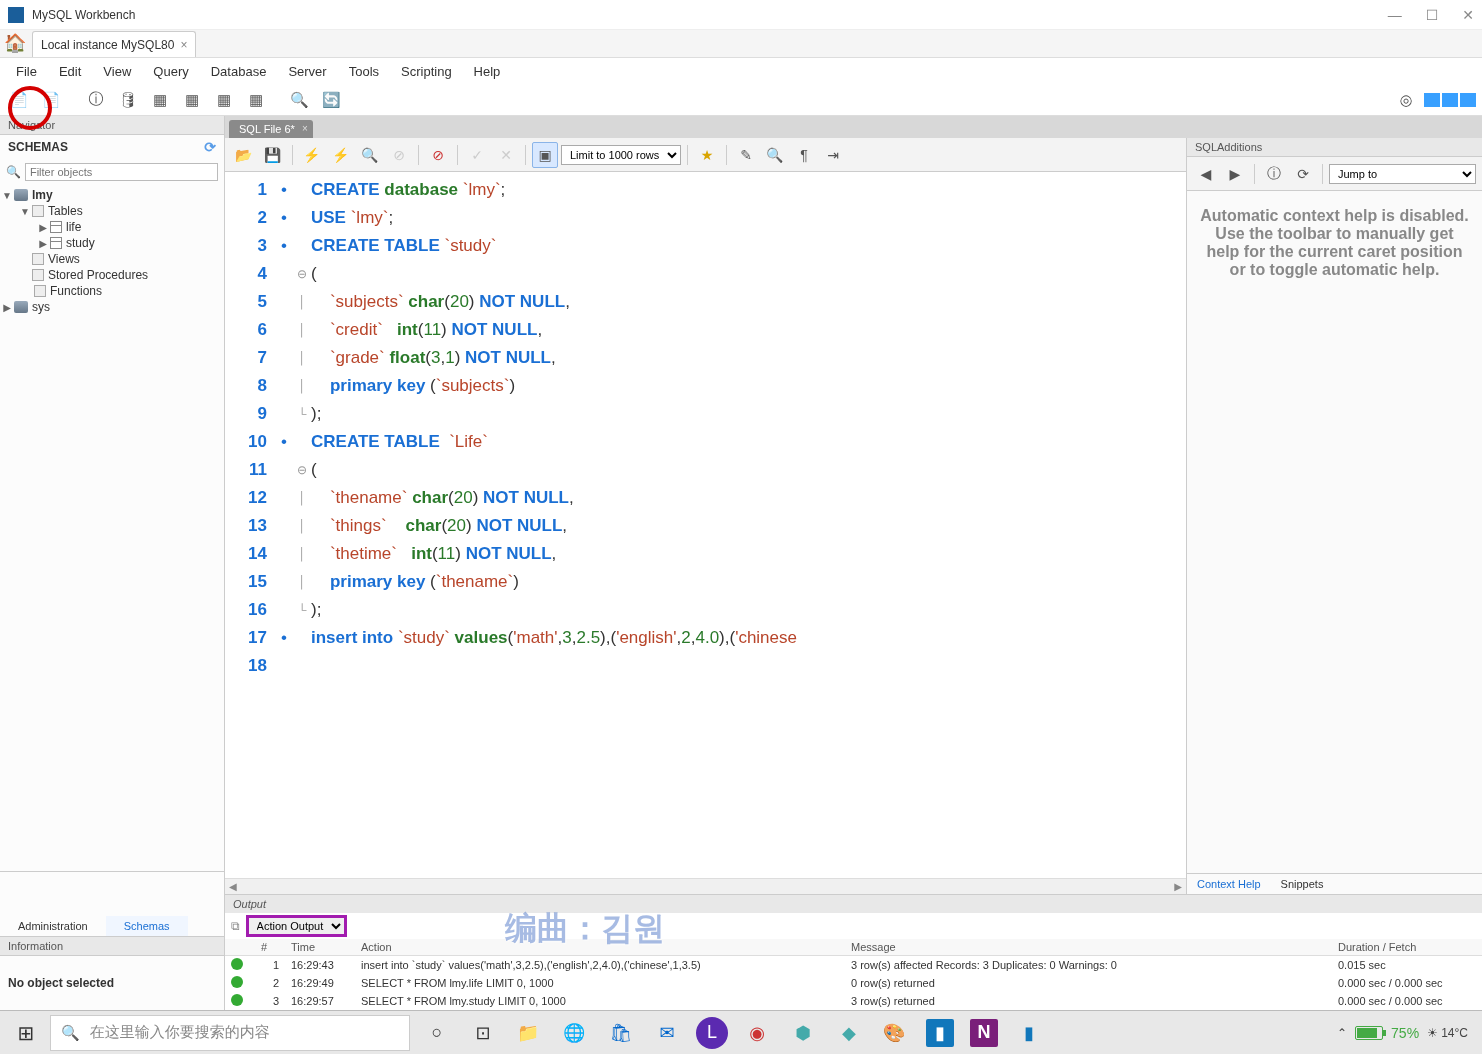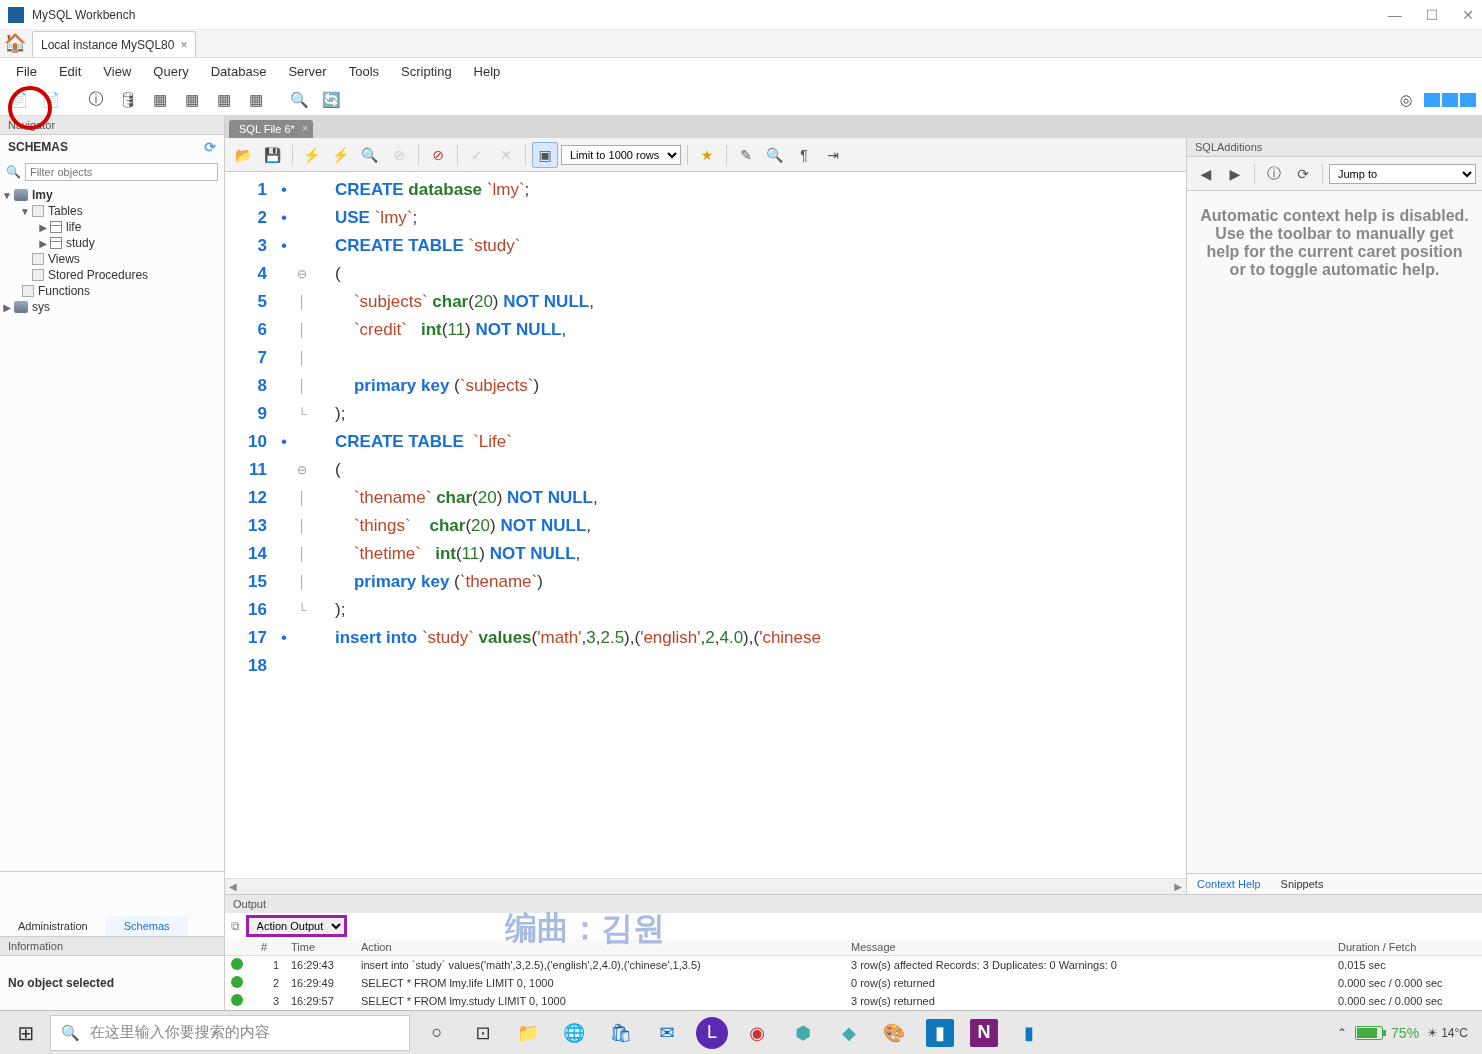--- a/index.html
+++ b/index.html
@@ -65,41 +65,41 @@
 .edbtn { width:26px; height:26px; display:flex; align-items:center; justify-content:center; cursor:pointer; border:1px solid transparent; border-radius:2px; font-size:14px; color:#555; }
 .edbtn.active { background:#d8e8ff; border-color:#8ab4e8; }
 .limit-sel { font-size:11px; padding:2px 4px; border:1px solid #aaa; background:#fff; }
 .sep { width:1px; height:20px; background:#ccc; margin:0 3px; }
 
 .code { flex:1; overflow:auto; font-family:Consolas,Monaco,monospace; font-size:17px; line-height:28px; background:#fff; padding-top:4px; }
 .cline { display:flex; }
 .ln { width:50px; text-align:right; padding-right:8px; color:#1a6fd4; font-weight:bold; user-select:none; }
 .bullet { width:18px; color:#1a6fd4; text-align:center; }
 .fold { width:18px; color:#999; text-align:center; font-size:12px; }
-.ctxt { white-space:pre;margin-left:24px; }
+.ctxt { white-space:pre; }
 .kw { color:#1a6fd4; font-weight:bold; }
 .kw2 { color:#2a7a2a; font-weight:bold; }
 .str { color:#b8452a; }
 .bt { color:#b8452a; }
 .num { color:#2a7a2a; }
 
 .hscroll { height:16px; background:#f0f0f0; border-top:1px solid #ddd; display:flex; align-items:center; padding:0 4px; color:#888; font-size:10px; }
 
 
 .sqladd { width:295px; display:flex; flex-direction:column; background:#fafafa; }
 .addtoolbar { height:34px; display:flex; align-items:center; padding:0 6px; gap:3px; background:#f3f3f3; border-bottom:1px solid #ccc; }
 .jumpto { flex:1; font-size:11px; padding:2px 4px; border:1px solid #aaa; background:#fff; }
 .helpmsg { flex:1; padding:16px 12px; text-align:center; font-weight:bold; font-size:16px; color:#888; }
 .addtabs { display:flex; border-top:1px solid #ccc; font-size:11px; }
 .addtabs div { padding:4px 10px; cursor:pointer; }
 .addtabs .active { color:#1a6fd4; }
 
 
 .output-wrap { border-top:1px solid #ccc; background:#fff; }
-.output-hdr { background:#e8e8e8; padding:3px 8px; font-size:11px; color:#555; }
+.output-hdr { background:#e8e8e8; padding:3px 8px; font-size:11px; color:#555;font-style:italic; }
 .out-sub { display:flex; align-items:center; padding:2px 6px; gap:6px; position:relative; }
 .out-sub select { font-size:11px; border:3px solid #a21caf; padding:1px 4px; }
 .watermark { position:absolute; left:280px; top:-6px; font-size:32px; color:rgba(80,120,200,0.5); font-weight:bold; pointer-events:none; font-family:"Microsoft YaHei",sans-serif; text-shadow:1px 1px 2px rgba(255,255,255,0.8); }
 .out-table { width:100%; font-size:11px; border-collapse:collapse; }
 .out-table th { text-align:left; font-weight:normal; color:#555; padding:2px 6px; border-bottom:1px solid #ddd; background:#f8f8f8; }
 .out-table td { padding:2px 6px; }
 .ok-dot { width:12px; height:12px; border-radius:50%; background:#3a3; display:inline-block; }
 
 
 .taskbar { height:44px; background:#e8e8e8; border-top:1px solid #bbb; display:flex; align-items:center; padding:0 4px; gap:2px; }
@@ -205,21 +205,21 @@
       <div class="tree-row" style="padding-left:18px">
           <span class="tw"></span>
           <span class="fldicon"></span>
           <span>Views</span>
         </div>
       <div class="tree-row" style="padding-left:18px">
           <span class="tw"></span>
           <span class="fldicon"></span>
           <span>Stored Procedures</span>
         </div>
-      <div class="tree-row" style="padding-left:8px">
+      <div class="tree-row" style="padding-left:20px">
           <span class="tw"></span>
           <span class="fldicon"></span>
           <span>Functions</span>
         </div>
       <div class="tree-row">
           <span class="tw">▶</span>
           <span class="dbicon"></span>
           <span>sys</span>
         </div>
     </div>
@@ -301,20 +301,21 @@
             <div class="cline">
               <span class="ln">6</span>
               <span class="bullet"></span>
               <span class="fold">│</span>
               <span class="ctxt">    <span class="bt">`credit`</span>   <span class="kw2">int</span>(<span class="num">11</span>) <span class="kw">NOT NULL</span>,</span>
             </div>
             <div class="cline">
               <span class="ln">7</span>
               <span class="bullet"></span>
               <span class="fold">│</span>
+              <span class="ctxt">    <span class="bt">`grade`</span> <span class="kw2">float</span>(<span class="num">3</span>,<span class="num">1</span>) <span class="kw">NOT NULL</span>,</span>
             </div>
             <div class="cline">
               <span class="ln">8</span>
               <span class="bullet"></span>
               <span class="fold">│</span>
               <span class="ctxt">    <span class="kw">primary key</span> (<span class="bt">`subjects`</span>)</span>
             </div>
             <div class="cline">
               <span class="ln">9</span>
               <span class="bullet"></span>

